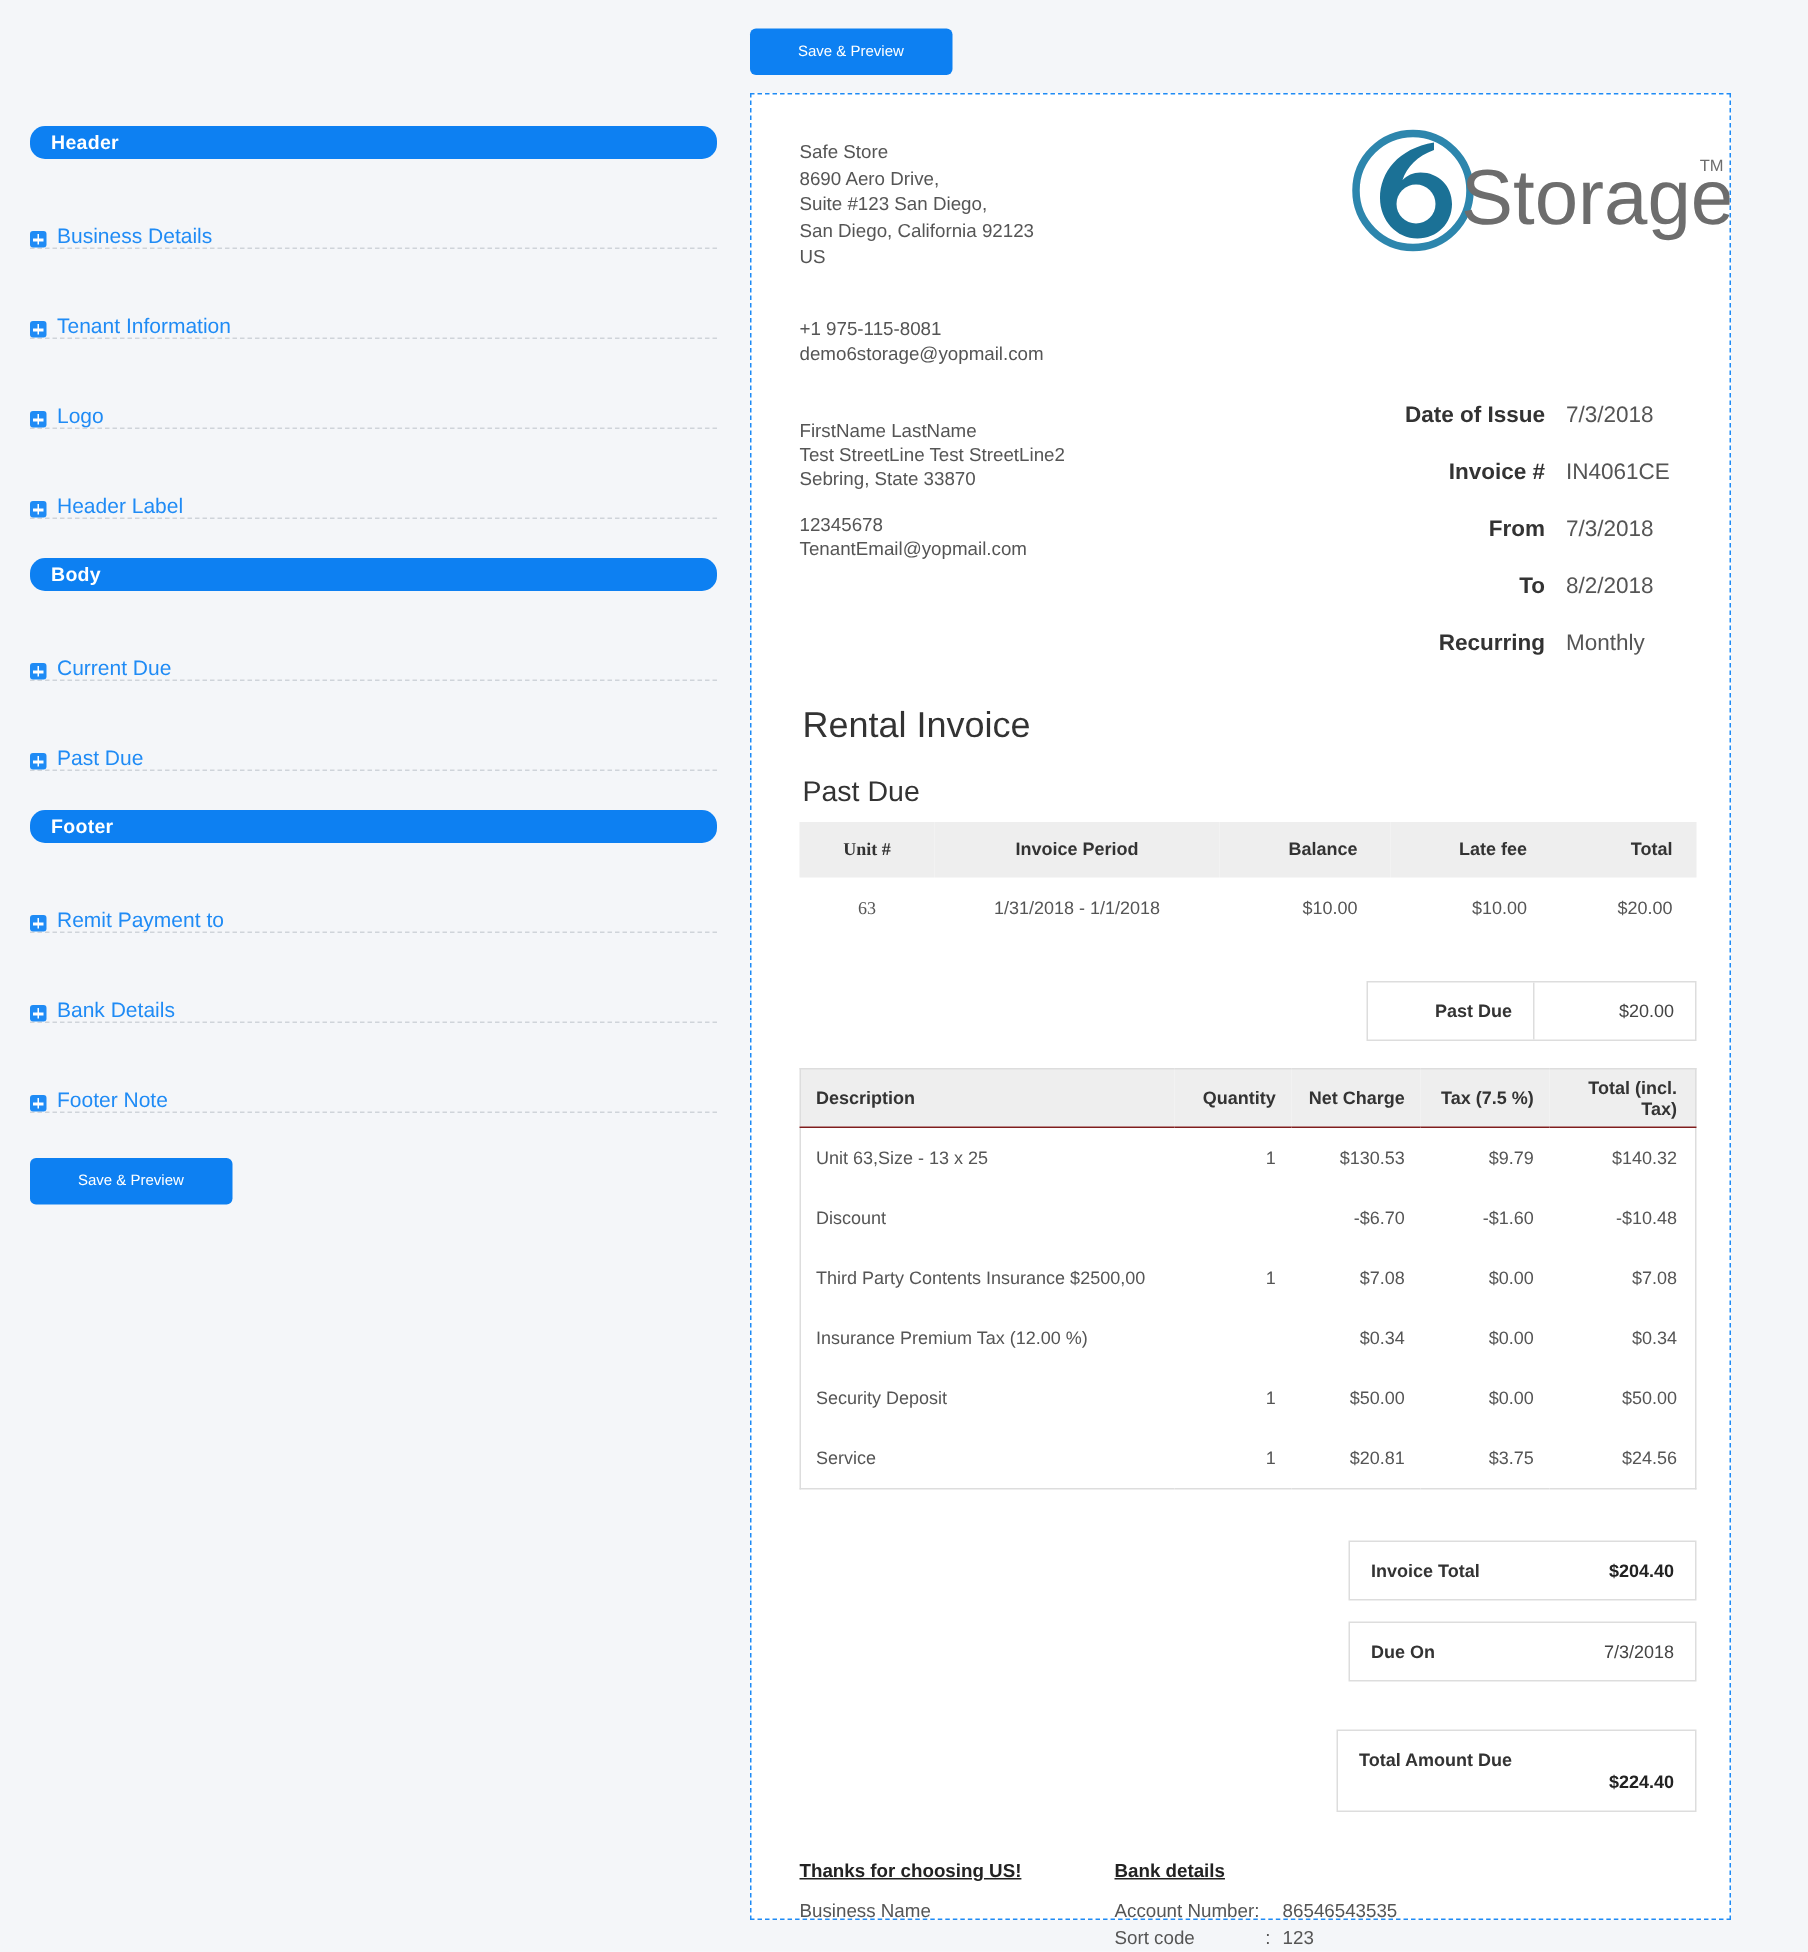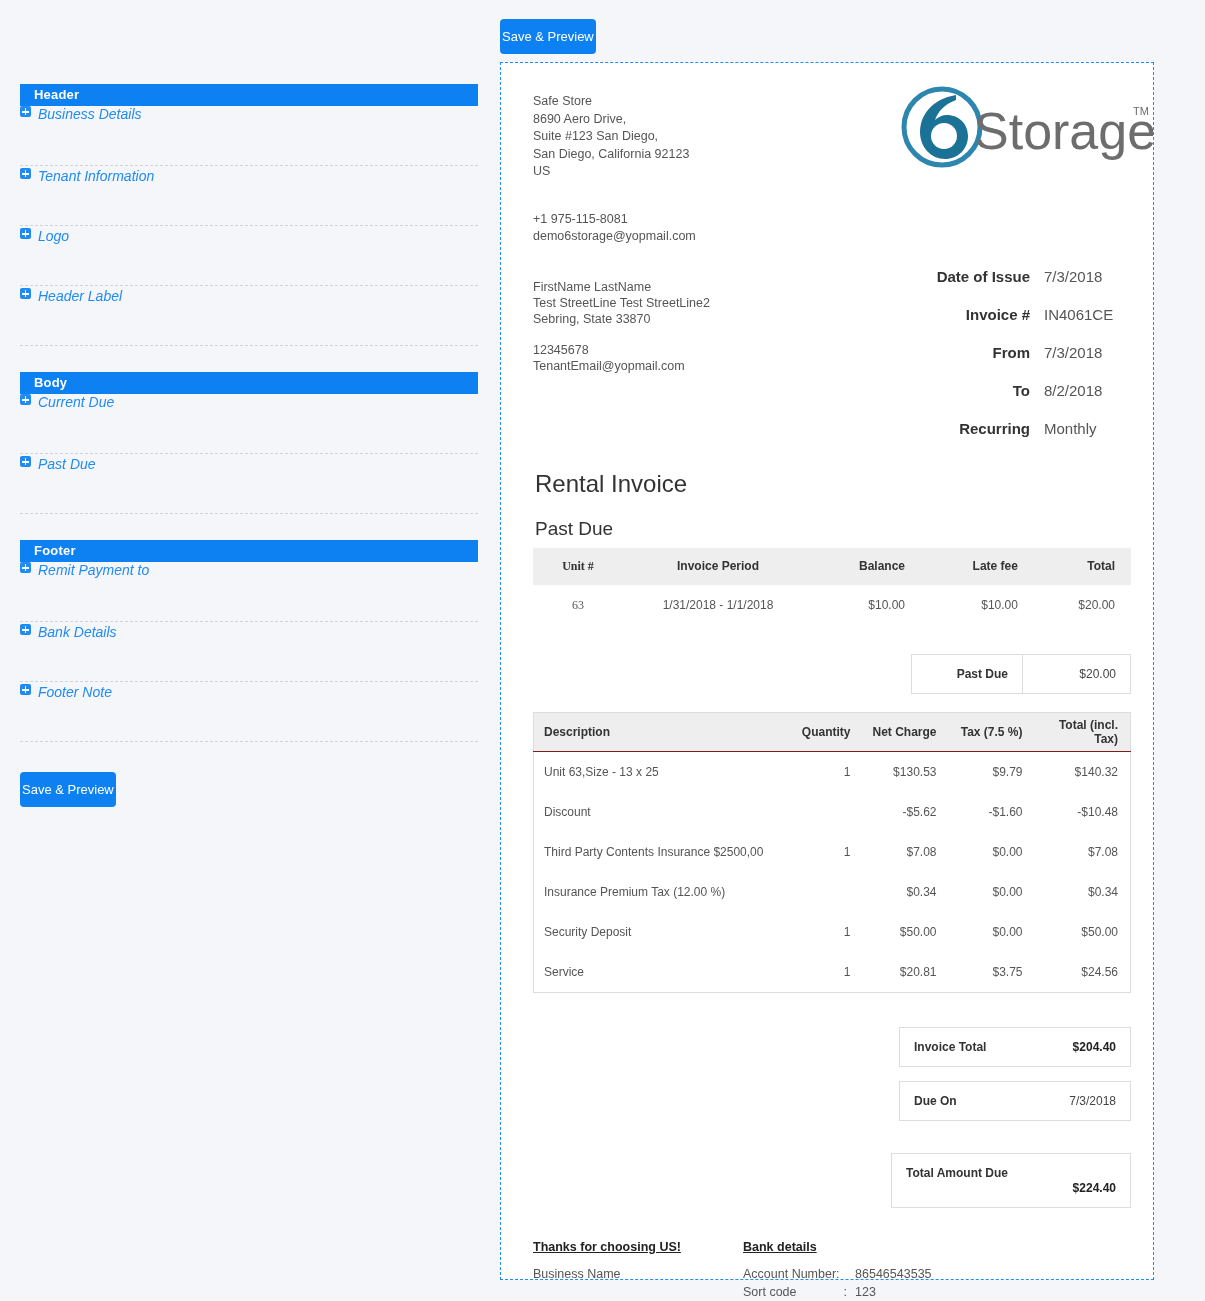--- a/index.html
+++ b/index.html
@@ -24,29 +24,29 @@
   .section-bar {
     margin: 0 20px 0 20px;
     height: 22px;
     background: #0d80f2;
     color: #ffffff;
     font-size: 13px;
     font-weight: bold;
     line-height: 22px;
     padding-left: 14px;
     letter-spacing: .2px;
+    border-radius: 10px;
   }
   .nav-item {
     margin: 0 20px 0 20px;
     height: 60px;
     display: flex;
-    align-items: flex-start;
+    align-items: flex-end;
     border-bottom: 1px dashed #cfd4da;
     padding-top: 2px;
-    font-style: italic;
   }
   .nav-item.first { padding-top: 0; }
   .plus-icon {
     width: 11px; height: 11px;
     background: #1f8bf5;
     border-radius: 2px;
     position: relative;
     margin-right: 7px;
     flex: 0 0 auto;
   }
@@ -59,23 +59,23 @@
     color: #1f8bf5;
     font-size: 14px;
   }
   .gap-26 { height: 26px; }
 
   .btn-primary {
     background: #0d80f2;
     color: #fff;
     border: none;
     border-radius: 4px;
-    font-size: 13px;
+    font-size: 10px;
     font-family: "Liberation Sans", sans-serif;
-    padding: 10px 2px;
+    padding: 10px 32px;
     cursor: pointer;
   }
   .sidebar-save { margin: 30px 0 0 20px; }
 
   
   .top-save {
     position: absolute;
     left: 500px; top: 19px;
   }
 
@@ -360,21 +360,21 @@
           <tr>
             <td class="c-desc">Unit 63,Size - 13 x 25</td>
             <td class="c-qty">1</td>
             <td class="c-net">$130.53</td>
             <td class="c-tax">$9.79</td>
             <td class="c-tot">$140.32</td>
           </tr>
           <tr>
             <td class="c-desc">Discount</td>
             <td class="c-qty"></td>
-            <td class="c-net">-$5.62</td>
+            <td class="c-net">-$6.70</td>
             <td class="c-tax">-$1.60</td>
             <td class="c-tot">-$10.48</td>
           </tr>
           <tr>
             <td class="c-desc">Third Party Contents Insurance $2500,00</td>
             <td class="c-qty">1</td>
             <td class="c-net">$7.08</td>
             <td class="c-tax">$0.00</td>
             <td class="c-tot">$7.08</td>
           </tr>

